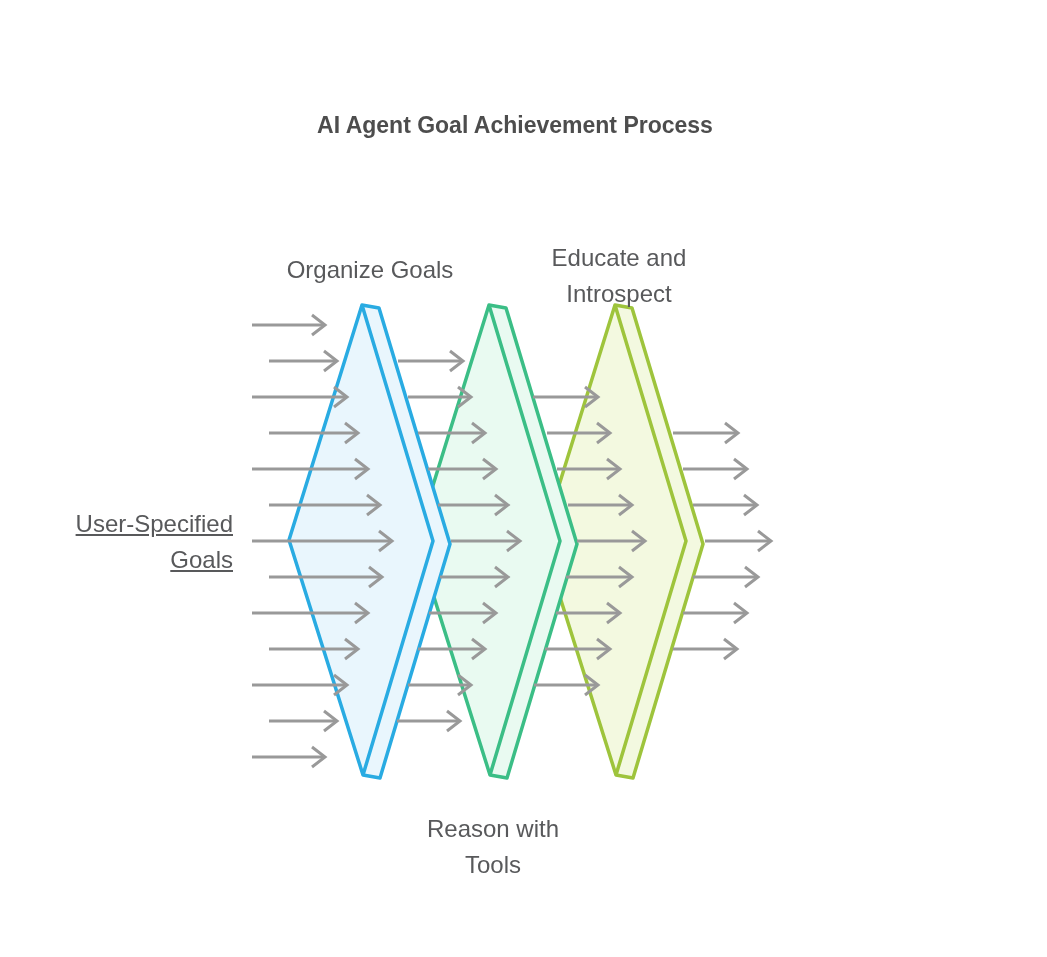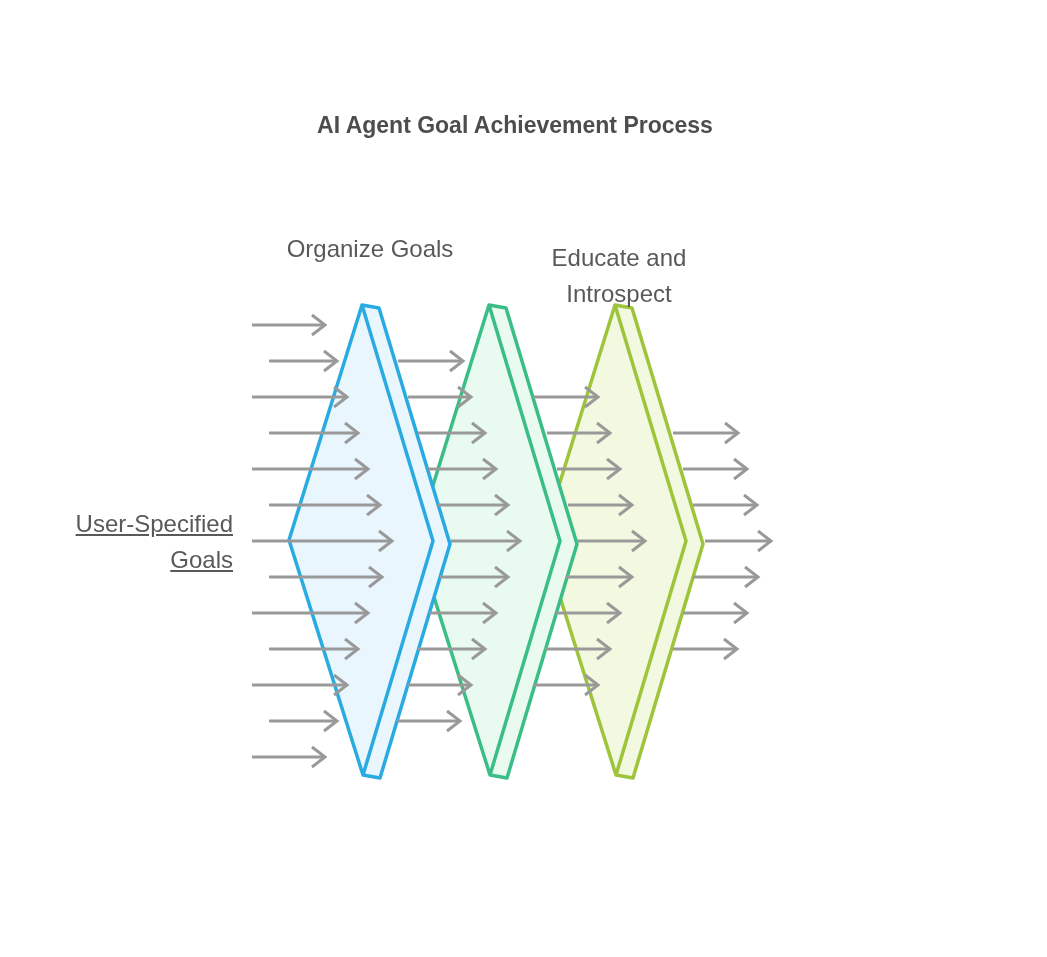--- a/index.html
+++ b/index.html
@@ -2,21 +2,21 @@
 <html><head>
 <meta charset="utf-8">
 <style>
   html,body{margin:0;padding:0;background:#ffffff;}
   #stage{position:relative;width:1047px;height:957px;background:#ffffff;overflow:hidden;
          font-family:"Liberation Sans", sans-serif;}
   #diagram-svg{position:absolute;left:0;top:0;}
   .lbl{position:absolute;font-size:24px;line-height:36px;white-space:pre-line;}
   #title{left:515px;top:93px;transform:translate(-50%,-50%);
          font-size:23px;font-weight:bold;white-space:nowrap;margin-top:32px;}
-  #lbl-stage1{left:370px;top:249px;transform:translate(-50%,-50%);text-align:right;white-space:nowrap;}
+  #lbl-stage1{left:370px;top:270px;transform:translate(-50%,-50%);text-align:right;white-space:nowrap;}
   #lbl-stage3{left:619px;top:236px;transform:translate(-50%,-50%);text-align:center;margin-top:40px;}
   #lbl-stage2{left:493px;top:847px;transform:translate(-50%,-50%);text-align:center;}
   #lbl-input{left:233px;top:542px;transform:translate(-100%,-50%);text-align:right;text-decoration:underline;}
   #lbl-output{left:797px;top:543px;transform:translate(0,-50%);white-space:nowrap;}
 </style>
 </head>
 <body>
 
 <div id="stage" style="background: rgb(255, 255, 255);">
   <svg id="diagram-svg" width="1047" height="957" viewBox="0 0 1047 957">
@@ -111,14 +111,16 @@
   <div class="lbl" id="title" style="color: rgb(77, 77, 77);">AI Agent Goal Achievement Process</div>
 
   <div class="lbl" id="lbl-input" style="color: rgb(88, 89, 91);">User-Specified
 Goals</div>
 
   <div class="lbl" id="lbl-stage1" style="color: rgb(88, 89, 91);">Organize Goals</div>
 
   <div class="lbl" id="lbl-stage3" style="color: rgb(88, 89, 91);">Educate and
 Introspect</div>
 
+  <div class="lbl" id="lbl-stage2" style="color: rgb(88, 89, 91);">Reason with
+Tools</div>
 
 </div>
 
 </body></html>

